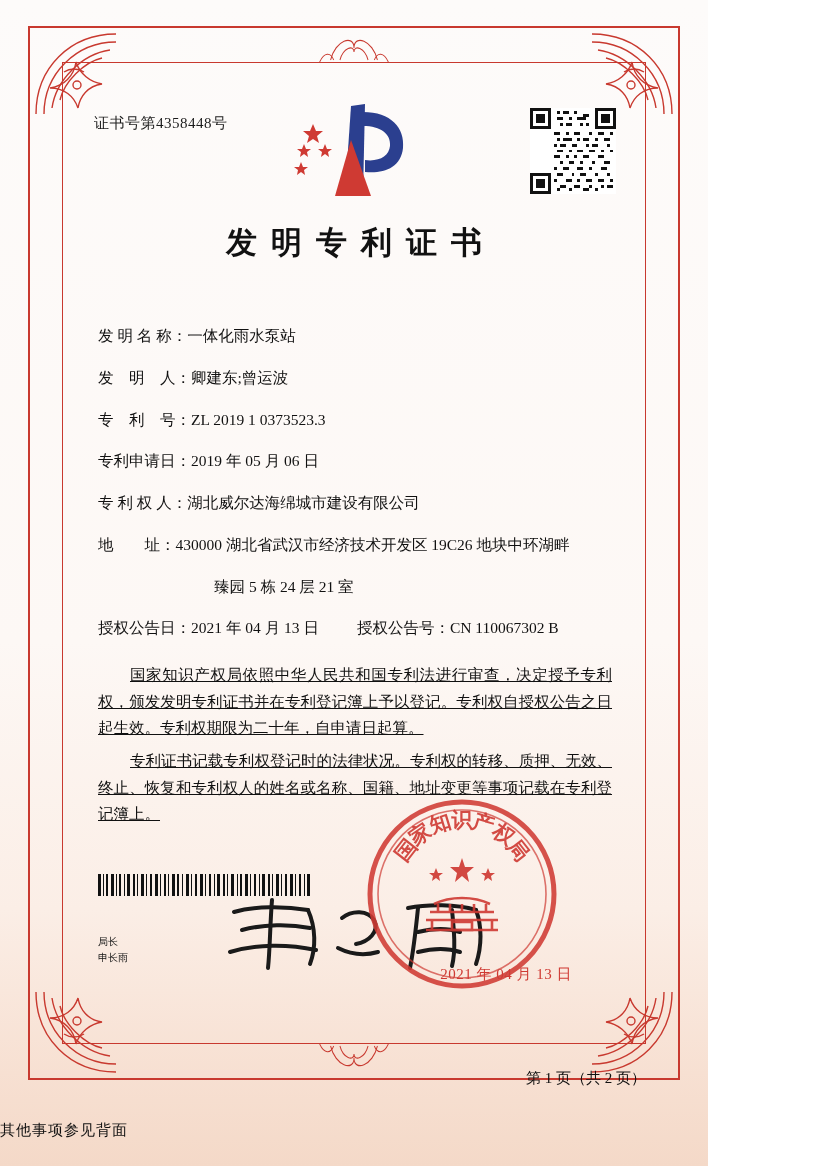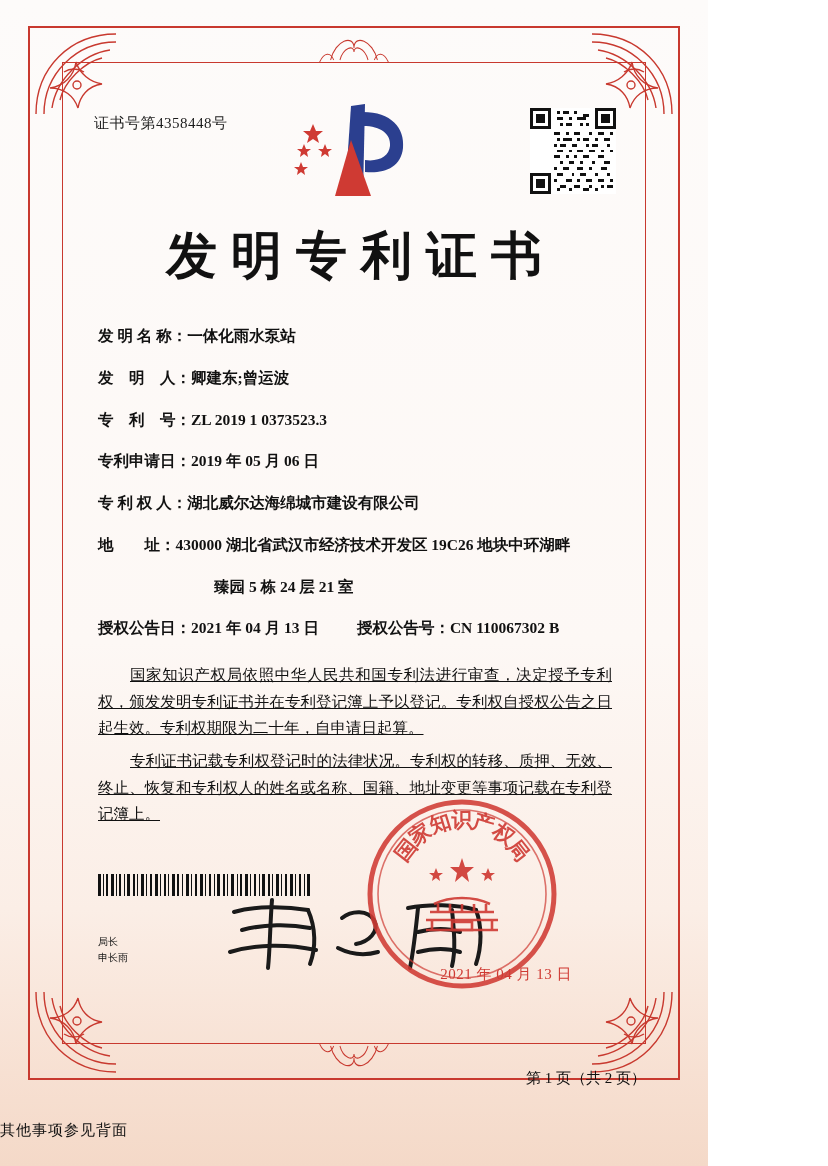--- a/index.html
+++ b/index.html
@@ -91,36 +91,35 @@
     top: 46px;
     width: 86px;
     height: 86px;
   }
   .title {
     position: absolute;
     left: 0;
     right: 0;
     top: 160px;
     text-align: center;
-    font-size: 51px;
+    font-size: 31px;
     letter-spacing: 14px;
     font-weight: bold;
     color: #111;
     text-indent: 14px;
     font-family: Liberation Sans, sans-serif;
   }
 
   .fields {
     position: absolute;
     left: 36px;
     right: 30px;
     top: 262px;
     font-size: 15.5px;
     color: #111;
-    font-weight: bold;
   }
   .frow {
     display: flex;
     align-items: flex-start;
     margin-bottom: 18.5px;
     line-height: 1.5;
   }
   .flabel {
     flex: 0 0 auto;
     white-space: pre;

